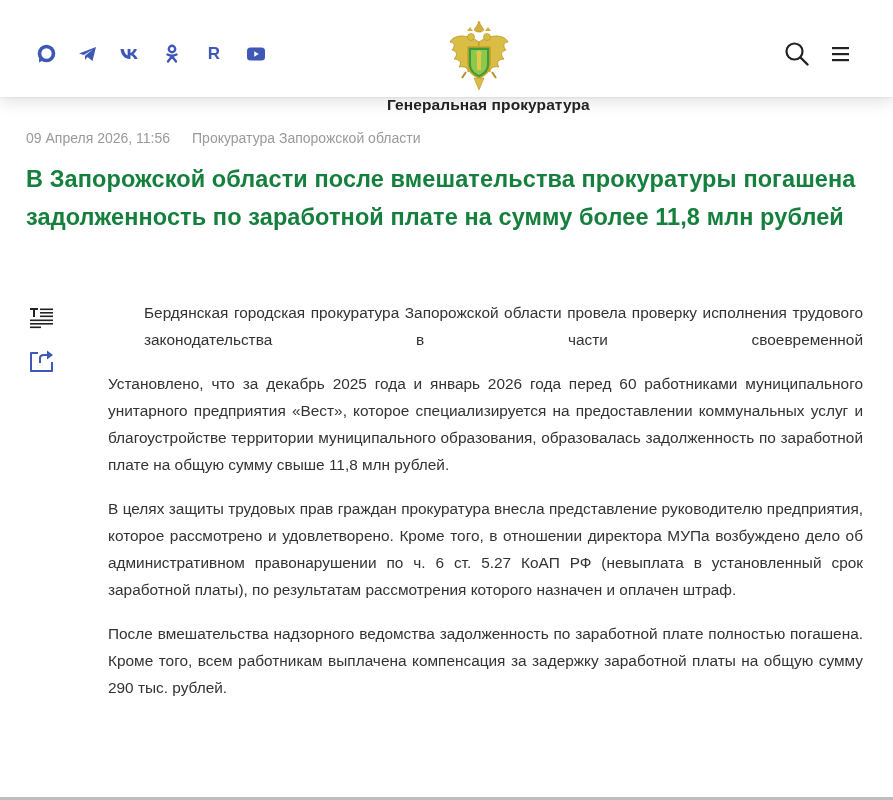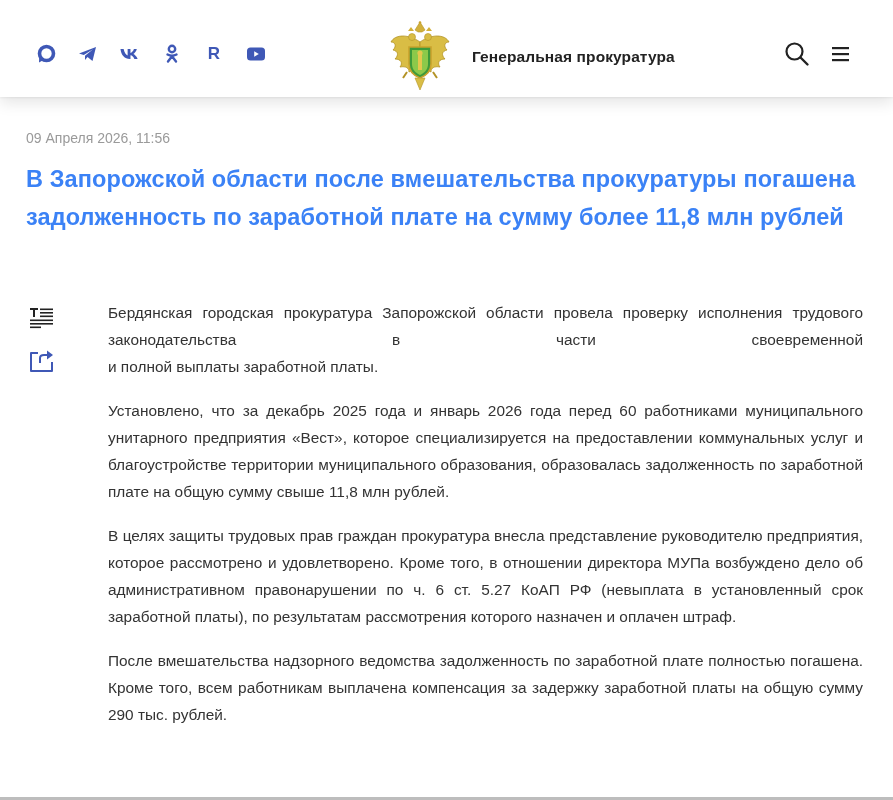--- a/index.html
+++ b/index.html
@@ -10,40 +10,40 @@
     position: absolute; left: 0; top: 0; width: 893px; height: 97px;
     background: #ffffff;
     box-shadow: 0 6px 14px rgba(0,0,0,0.10), 0 1px 2px rgba(0,0,0,0.06);
     z-index: 2;
   }
   .social { position: absolute; left: 36px; top: 44px; display: flex; align-items: center; }
   .social .s-icon { width: 20px; height: 20px; display: flex; align-items: center; justify-content: center; margin-right: 22px; cursor: pointer; }
   .social .s-icon svg { display: block; }
   .s-icon.r { font-weight: 700; font-size: 17px; color: #3f58b6; font-family: "Liberation Sans", sans-serif; }
 
-  .brand { position: absolute; left: 387px; top: 20px; display: flex; align-items: center; }
+  .brand { position: absolute; left: 387px; top: 20px; display: flex; align-items: center; flex-direction: column; }
   .emblem { width: 66px; height: 72px; margin-right: 19px; }
   .brand-text { font-weight: 700; font-size: 15.5px; line-height: 25px; color: #222; letter-spacing: 0.1px; }
 
   .tools { position: absolute; right: 38px; top: 40px; display: flex; align-items: center; }
   .tools .t-icon { width: 28px; height: 28px; display: flex; align-items: center; justify-content: center; cursor: pointer; }
   .tools .t-icon.search { margin-right: 16px; }
 
   .meta { position: absolute; left: 26px; top: 130px; font-size: 14px; color: #9a9a9a; display: flex; }
   .meta .date { margin-right: 22px; text-align: center; }
 
-  .title { position: absolute; left: 26px; top: 160px; width: 850px; font-size: 23.5px; font-weight: 700; line-height: 38px; color: #3b82f6; letter-spacing: 0.1px; }
+  .title { position: absolute; left: 26px; top: 160px; width: 850px; font-size: 23.5px; font-weight: 700; line-height: 38px; color: #15803d; letter-spacing: 0.1px; }
 
   .side-icons { position: absolute; left: 28px; top: 305px; display: flex; flex-direction: column; }
   .side-icons .ic { width: 28px; height: 28px; cursor: pointer; margin-bottom: 14px; display: flex; align-items: center; justify-content: center; }
 
   .article { position: absolute; left: 108px; top: 299px; width: 755px; font-family: "Liberation Sans", sans-serif; font-size: 15.4px; line-height: 27px; color: #333; }
   .article p { text-align: justify; margin-bottom: 17px; }
   .article p.first { text-align: left; }
-  .article p .line { display: block; }
+  .article p .line { display: block; margin-left: 36px; }
 
   .bottom-line { position: absolute; left: 0; top: 797px; width: 893px; height: 3px; background: #bdbdbd; }
 </style>
 </head>
 <body>
 
 <header class="header">
   <nav class="social">
     <a class="s-icon" title="">
       <svg width="20" height="20" viewBox="0 0 20 20">
@@ -119,20 +119,21 @@
         <rect x="1" y="2" width="17" height="2.2" fill="#222"></rect>
         <rect x="1" y="8" width="17" height="2.2" fill="#222"></rect>
         <rect x="1" y="14" width="17" height="2.2" fill="#222"></rect>
       </svg>
     </button>
   </div>
 </header>
 
 <div class="meta">
   <span class="date">09 Апреля 2026, 11:56</span>
+  <a class="source">Прокуратура Запорожской области</a>
 </div>
 
 <h1 class="title">В Запорожской области после вмешательства прокуратуры погашена задолженность по заработной плате на сумму более 11,8 млн рублей</h1>
 
 <div class="side-icons">
   <div class="ic">
     <svg width="26" height="24" viewBox="0 0 26 24">
       <rect x="1" y="1" width="8" height="2" fill="#222"></rect>
       <rect x="4" y="1" width="2" height="9" fill="#222"></rect>
       <rect x="11" y="1.5" width="13" height="1.6" fill="#222"></rect>
@@ -148,20 +149,19 @@
       <path d="M10 5 H3 V23 H24 V14" fill="none" stroke="#3f58b6" stroke-width="2" stroke-linejoin="round"></path>
       <path d="M12 15 V10 C12 8 14 7 16 7 H20" fill="none" stroke="#3f58b6" stroke-width="2"></path>
       <path d="M19 2.5 L25 7 L19 11.5 Z" fill="#3f58b6"></path>
     </svg>
   </div>
 </div>
 
 <article class="article">
   <p class="first">
     <span class="line" style="text-align:justify;text-align-last:justify">Бердянская городская прокуратура Запорожской области провела проверку исполнения трудового законодательства в части своевременной</span>
-    <span class="line">и полной выплаты заработной платы.</span>
   </p>
   <p>Установлено, что за декабрь 2025 года и январь 2026 года перед 60 работниками муниципального унитарного предприятия «Вест», которое специализируется на предоставлении коммунальных услуг и благоустройстве территории муниципального образования, образовалась задолженность по заработной плате на общую сумму свыше 11,8 млн рублей.</p>
   <p>В целях защиты трудовых прав граждан прокуратура внесла представление руководителю предприятия, которое рассмотрено и удовлетворено. Кроме того, в отношении директора МУПа возбуждено дело об административном правонарушении по ч. 6 ст. 5.27 КоАП РФ (невыплата в установленный срок заработной платы), по результатам рассмотрения которого назначен и оплачен штраф.</p>
   <p>После вмешательства надзорного ведомства задолженность по заработной плате полностью погашена. Кроме того, всем работникам выплачена компенсация за задержку заработной платы на общую сумму 290 тыс. рублей.</p>
 </article>
 
 <div class="bottom-line"></div>
 
 </body></html>

